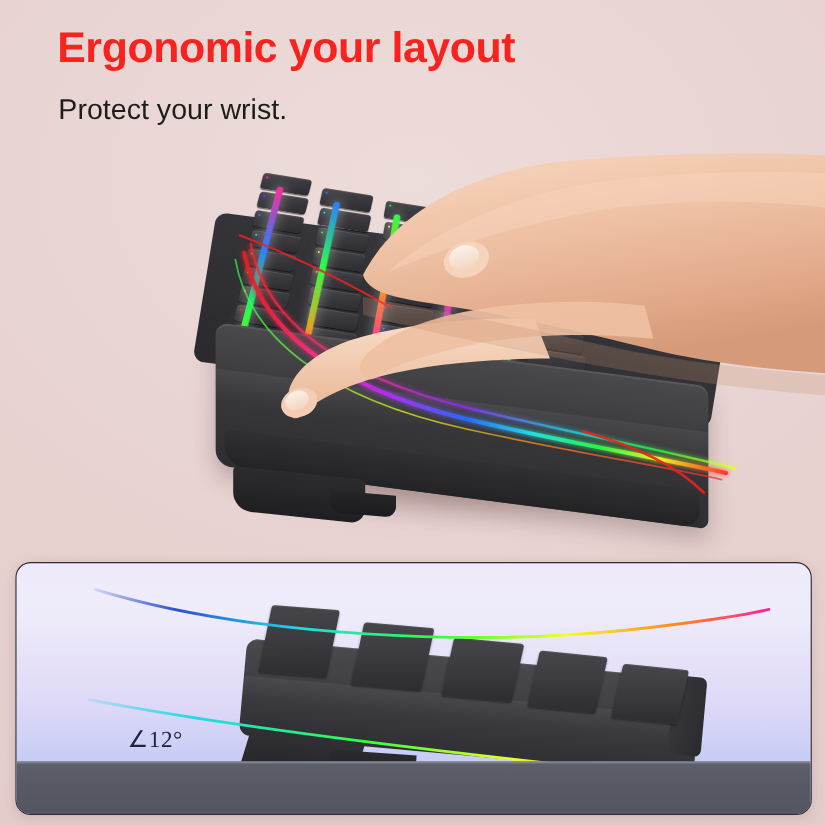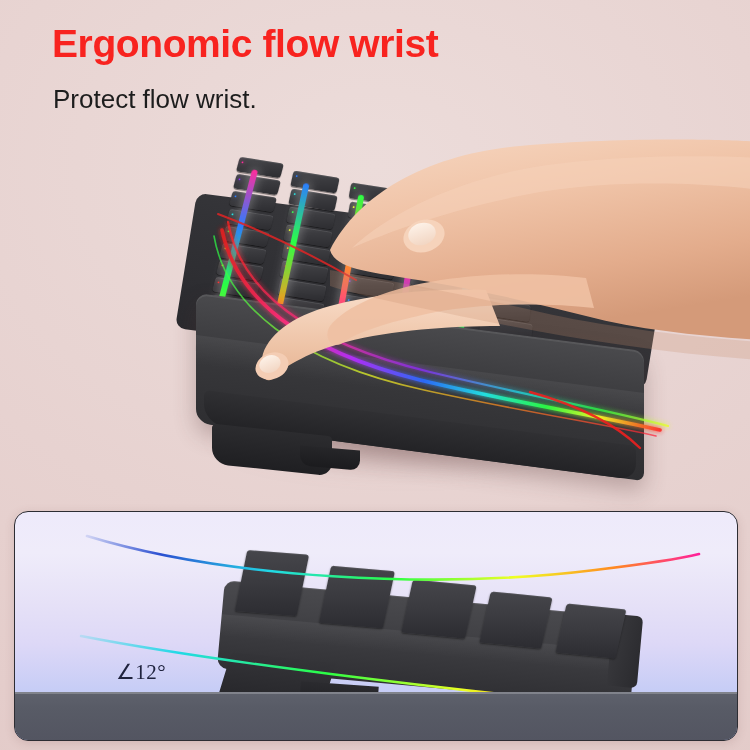--- a/index.html
+++ b/index.html
@@ -163,22 +163,22 @@
     border-radius:3px 3px 2px 2px;
     box-shadow:0 1px 2px rgba(0,0,0,.45), inset 0 1px 0 rgba(255,255,255,.07);
   }
   .sv-swoosh{position:absolute;left:0;top:0;width:722px;height:228px;pointer-events:none;}
 </style>
 </head>
 <body>
 
 <div class="page">
 
-  <div class="headline">Ergonomic flow wrist</div>
-  <div class="subhead">Protect flow wrist.</div>
+  <div class="headline">Ergonomic your layout</div>
+  <div class="subhead">Protect your wrist.</div>
 
   <div class="hero">
 
     <div class="hero-shadow"></div>
 
     <div class="kb-deck"></div>
 
     <div id="keys">
         <div class="key" style="left: 238px; top: 30px; width: 44px; height: 15px; transform: skewY(9deg) skewX(-14deg);">
           <span class="lg" style="color: rgb(255, 45, 155);">▪</span>

